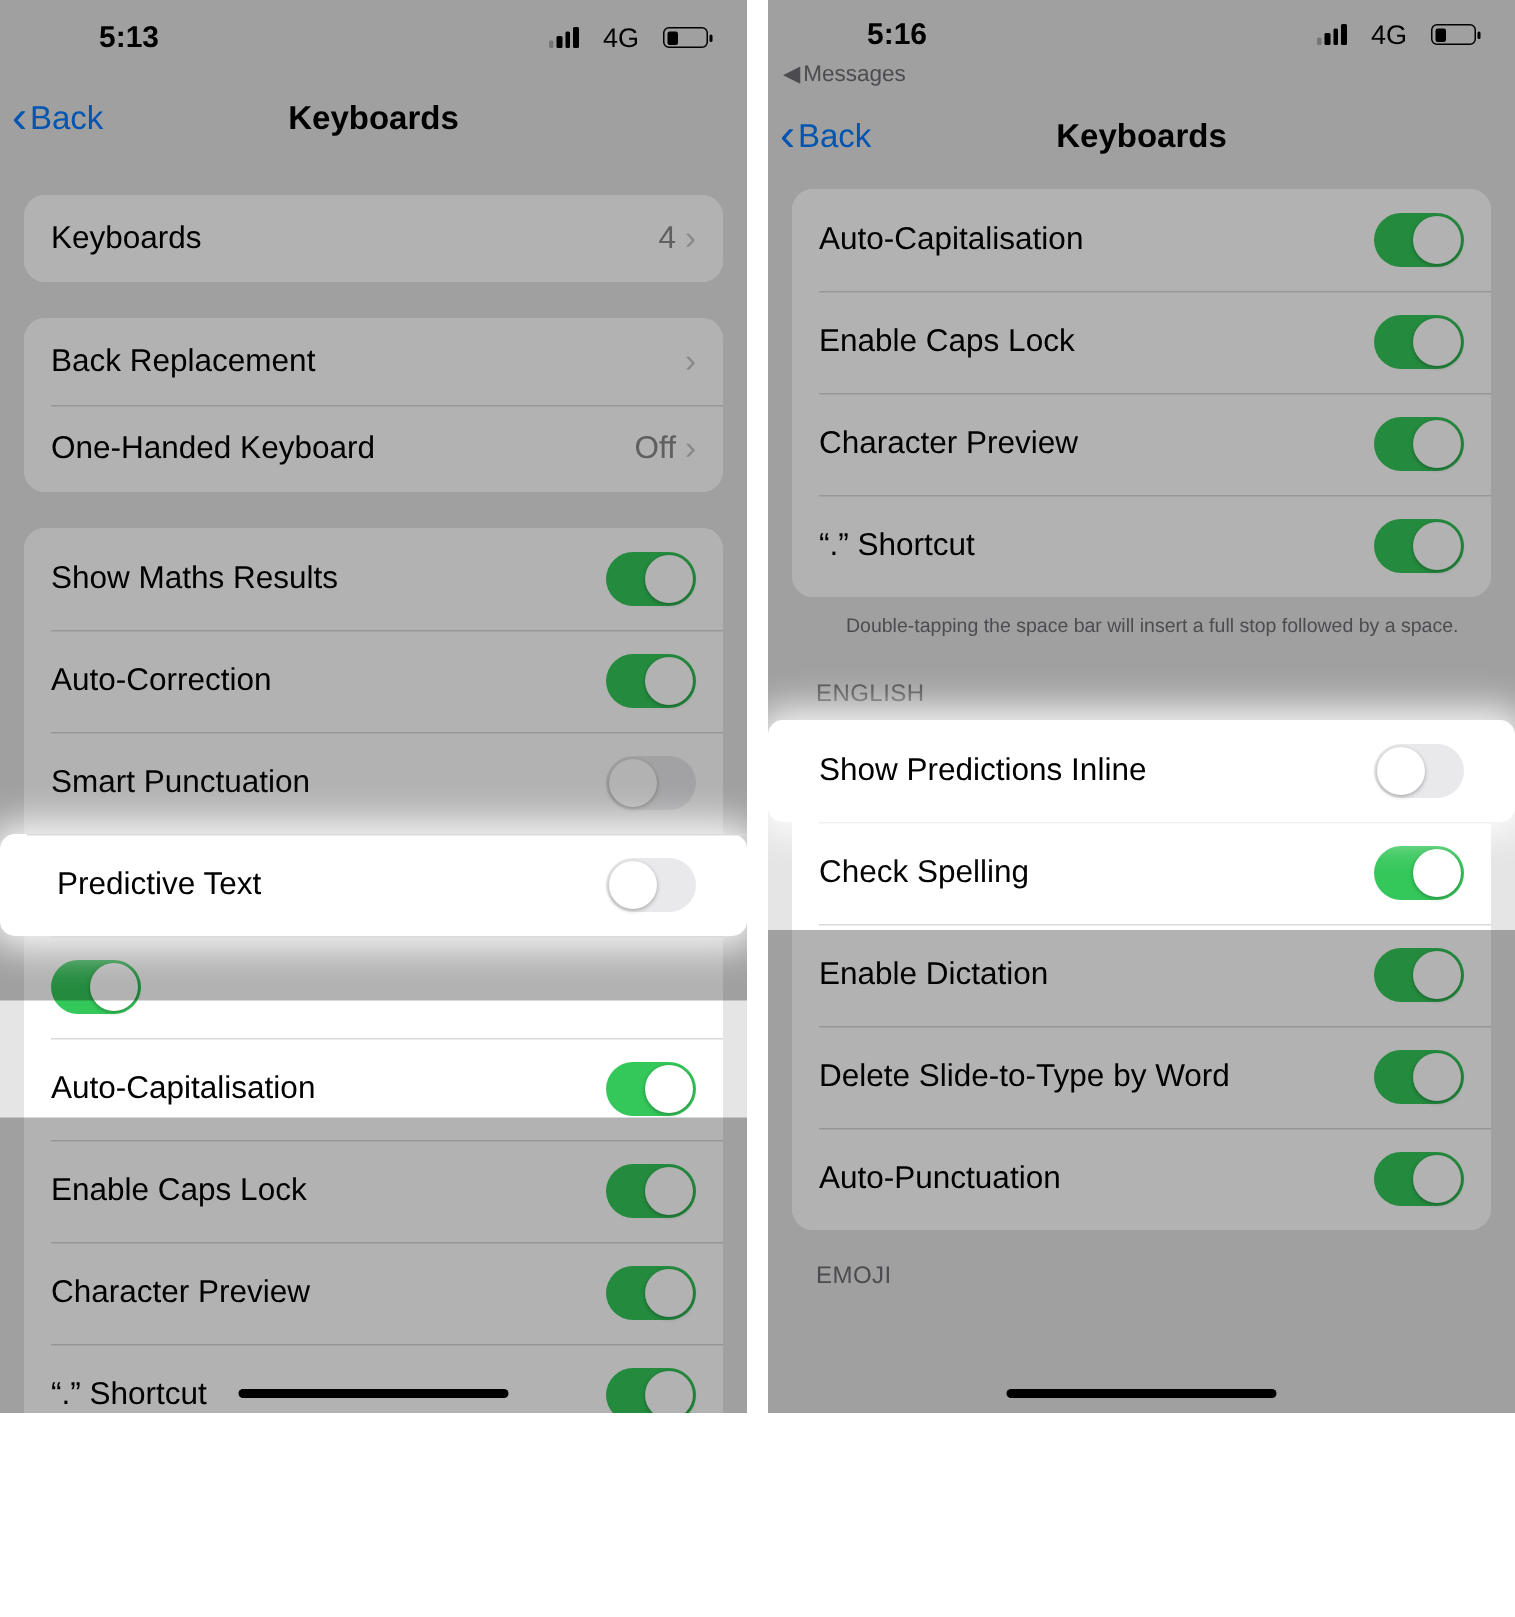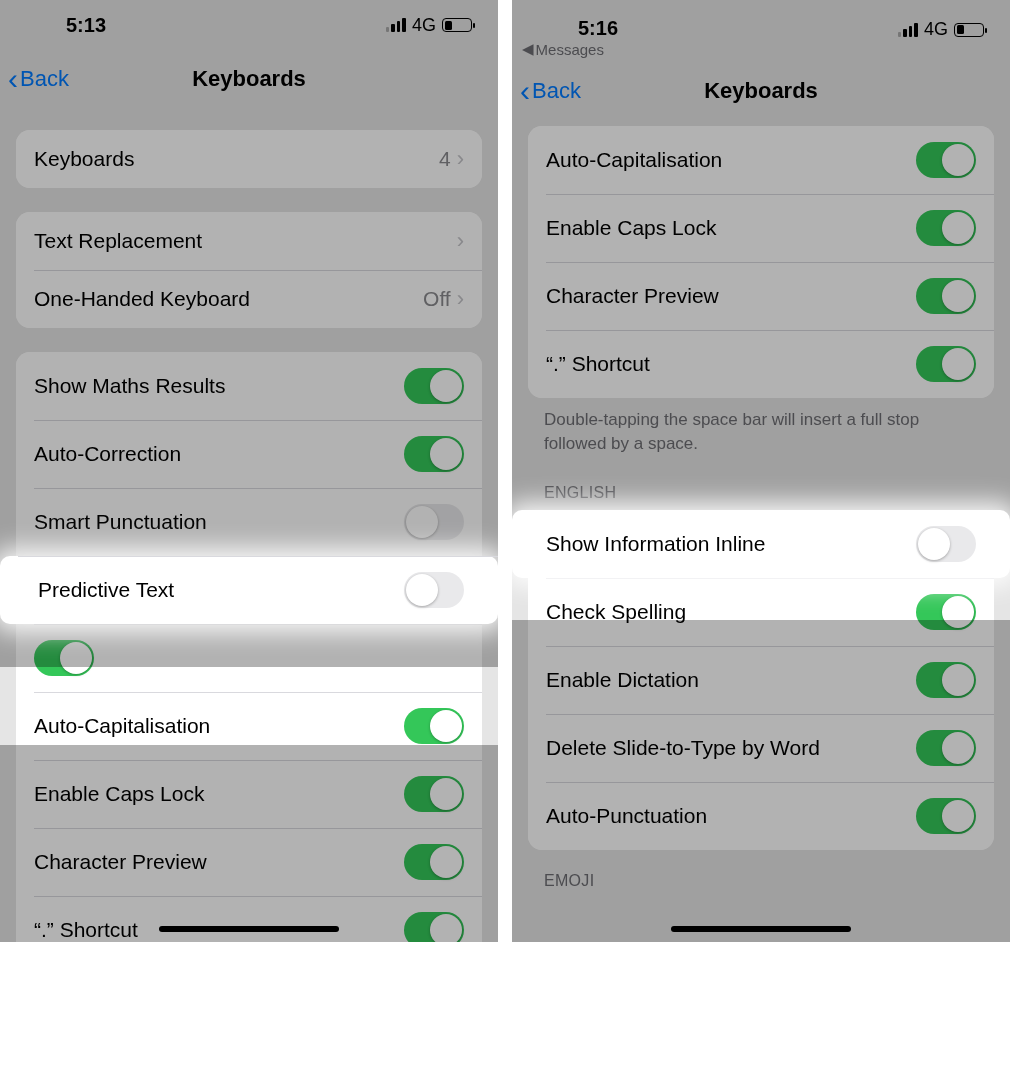--- a/index.html
+++ b/index.html
@@ -29,21 +29,21 @@
     height: 50px;
     display: flex;
     align-items: center;
     justify-content: space-between;
     padding: 0 26px;
     font-size: 20px;
     font-weight: 600;
     color: #000;
   }
   .status-left { width: 120px; text-align: center; }
-  .status-right { display: flex; align-items: center; gap: 6px; font-size: 18px; font-weight: 500; }
+  .status-right { display: flex; align-items: center; gap: 16px; font-size: 18px; font-weight: 500; }
   .signal-bars { display: flex; align-items: flex-end; gap: 2px; height: 14px; }
   .signal-bars span { width: 3.5px; background: #000; border-radius: 1px; }
   .signal-bars span:nth-child(1){ height: 5px; background:#aaa;}
   .signal-bars span:nth-child(2){ height: 8px; }
   .signal-bars span:nth-child(3){ height: 11px; }
   .signal-bars span:nth-child(4){ height: 14px; }
   .battery {
     width: 30px; height: 14px; border: 1.5px solid #000; border-radius: 4px; position: relative;
   }
   .battery::after { content:""; position:absolute; right:-4px; top:4px; width:2.5px; height:5px; background:#000; border-radius:1px; }
@@ -104,21 +104,21 @@
   }
   .toggle .knob {
     position:absolute; top:2px; width:32px; height:32px; border-radius:50%; background:#fff; box-shadow:0 1px 3px rgba(0,0,0,0.3);
   }
   .toggle.on { background:#34c759; }
   .toggle.on .knob { right:2px; }
   .toggle.off { background:#e9e9eb; }
   .toggle.off .knob { left:2px; }
 
   .footer-text {
-    font-size: 17px; color:#6e6e73; padding: 10px 32px 0 32px; line-height:1.4;
+    font-size: 13px; color:#6e6e73; padding: 10px 32px 0 52px; line-height:1.4;
   }
   .section-header {
     font-size: 16px; color:#6e6e73; padding: 28px 32px 8px 32px; text-transform: uppercase; letter-spacing: 0.3px;
   }
   .footer-link { color:#007aff; }
 
   .home-indicator {
     position:absolute; bottom:10px; left:50%; transform:translateX(-50%);
     width:180px; height:6px; background:#000; border-radius:3px; z-index:5;
   }
@@ -162,21 +162,21 @@
   <div class="group first-group">
     <div class="row">
       <span class="row-label">Keyboards</span>
       <span class="row-value">4</span>
       <span class="chevron-right">›</span>
     </div>
   </div>
 
   <div class="group">
     <div class="row">
-      <span class="row-label">Text Replacement</span>
+      <span class="row-label">Back Replacement</span>
       <span class="chevron-right">›</span>
     </div>
     <div class="row">
       <span class="row-label">One-Handed Keyboard</span>
       <span class="row-value">Off</span>
       <span class="chevron-right">›</span>
     </div>
   </div>
 
   <div class="group">
@@ -236,21 +236,21 @@
   </div>
 
   <div class="home-indicator"></div>
 
   <div class="dim" style="top:0; height:667px;"></div>
   <div class="dim" style="top:745px; bottom:0;"></div>
 </div>
 
 <div class="phone">
 
-  <div class="status-bar" style="height:40px; padding-top:6px;align-items:flex-end;">
+  <div class="status-bar" style="height:40px; padding-top:6px;">
     <div class="status-left">5:16</div>
     <div class="status-right">
       <div class="signal-bars">
           <span></span>
           <span></span>
           <span></span>
           <span></span>
         </div>
       <span>4G</span>
       <div class="battery">
@@ -298,21 +298,21 @@
         </div>
     </div>
   </div>
 
   <div class="footer-text">Double-tapping the space bar will insert a full stop followed by a space.</div>
 
   <div class="section-header">ENGLISH</div>
 
   <div class="group" style="margin-top:0;">
     <div class="row highlight-row" style="left:-16px; right:-16px; width:calc(100% + 32px); padding-left:34px; padding-right:34px;">
-      <span class="row-label">Show Information Inline</span>
+      <span class="row-label">Show Predictions Inline</span>
       <div class="toggle off">
           <div class="knob"></div>
         </div>
     </div>
     <div class="row">
       <span class="row-label">Check Spelling</span>
       <div class="toggle on">
           <div class="knob"></div>
         </div>
     </div>

